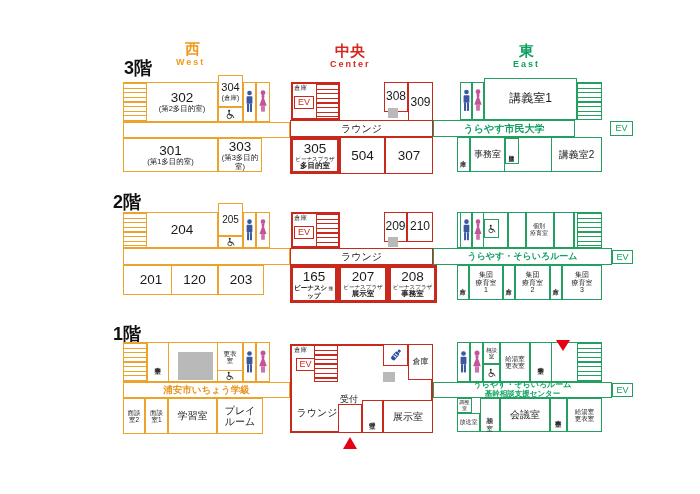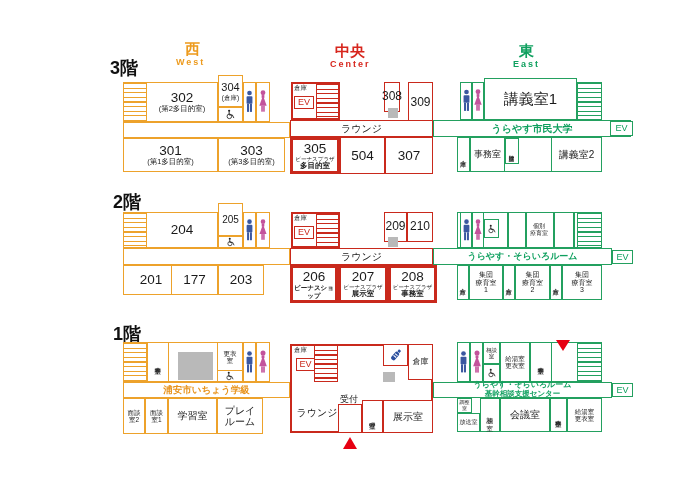--- a/index.html
+++ b/index.html
@@ -40,21 +40,21 @@
           border-right:7px solid transparent;border-bottom:12px solid #E60012;}
   .tri-down{position:absolute;width:0;height:0;border-left:7px solid transparent;
           border-right:7px solid transparent;border-top:11px solid #E60012;}
   svg{display:block;}
 </style>
 </head>
 <body>
 
 <div id="canvas">
 
-  <div class="abs floorlbl" style="left:110px;top:56px">3階</div>
+  <div class="abs floorlbl" style="left:124px;top:56px">3階</div>
   <div class="abs floorlbl" style="left:113px;top:190px">2階</div>
   <div class="abs floorlbl" style="left:113px;top:322px">1階</div>
 
   <div class="abs hjp cw" style="left:185px;top:40px">西</div>
   <div class="abs hen cw" style="left:176px;top:57px">West</div>
   <div class="abs hjp cc" style="left:335px;top:42px">中央</div>
   <div class="abs hen cc" style="left:330px;top:59px">Center</div>
   <div class="abs hjp ce" style="left:519px;top:42px">東</div>
   <div class="abs hen ce" style="left:513px;top:59px">East</div>
 
@@ -96,30 +96,30 @@
           <rect x="6.2" y="34" width="3.4" height="13"></rect>
           <rect x="10.4" y="34" width="3.4" height="13"></rect>
         </svg>
       </span>
   </div>
   <div class="abs bw" style="left:123px;top:122px;width:167px;height:16px;background:#fff"></div>
   <div class="room bw" style="left:123px;top:138px;width:95px;height:34px">
     <div class="no">301</div>
     <div class="sub">(第1多目的室)</div>
   </div>
-  <div class="room bw" style="left:218px;top:138px;width:67px;height:34px">
+  <div class="room bw" style="left:218px;top:138px;width:44px;height:34px">
     <div class="no">303</div>
     <div class="sub">(第3多目的室)</div>
   </div>
 
   <div class="abs b2c" style="left:291px;top:82px;width:49px;height:38px;background:#fff"></div>
   <div class="abs tiny" style="left:294px;top:84px">倉庫</div>
   <div class="room bc evc" style="left:294px;top:96px;width:20px;height:13px">EV</div>
   <div class="abs bc stairs-c" style="left:316px;top:83px;width:23px;height:36px"></div>
-  <div class="room bc no2" style="left:384px;top:82px;width:16px;height:30px">308</div>
+  <div class="room bc no2" style="left:384px;top:82px;width:24px;height:30px">308</div>
   <div class="room bc no2" style="left:408px;top:82px;width:25px;height:42px">309</div>
   <div class="abs gray" style="left:388px;top:108px;width:10px;height:10px"></div>
   <div class="room bc" style="left:290px;top:120px;width:143px;height:17px">
     <div style="font-size:10px">ラウンジ</div>
   </div>
   <div class="room b3c" style="left:290px;top:137px;width:50px;height:37px">
     <div class="no">305</div>
     <div style="font-size:5.5px">ビーナスプラザ</div>
     <div class="sub b">多目的室</div>
   </div>
@@ -141,24 +141,24 @@
         <svg width="10" height="24" viewBox="0 0 20 52" fill="#C3539B">
           <circle cx="10" cy="6" r="5.2"></circle>
           <rect x="7" y="11" width="6" height="6"></rect>
           <polygon points="10,12 18,34 2,34"></polygon>
           <rect x="6.2" y="34" width="3.4" height="13"></rect>
           <rect x="10.4" y="34" width="3.4" height="13"></rect>
         </svg>
       </span>
   </div>
   <div class="room be" style="left:484px;top:78px;width:93px;height:42px">
-    <div style="font-size:15px">講義室1</div>
+    <div style="font-size:12px">講義室1</div>
   </div>
   <div class="abs be stairs-e" style="left:577px;top:82px;width:25px;height:38px"></div>
-  <div class="room be" style="left:433px;top:120px;width:198px;height:17px">
+  <div class="room be" style="left:433px;top:120px;width:142px;height:17px">
     <div class="corre" style="font-size:10px">うらやす市民大学</div>
   </div>
   <div class="room be eve" style="left:610px;top:121px;width:23px;height:15px">EV</div>
   <div class="abs be" style="left:457px;top:137px;width:145px;height:35px;background:#fff"></div>
   <div class="room be" style="left:457px;top:137px;width:13px;height:35px">
     <div class="vert tiny">倉庫</div>
   </div>
   <div class="room be" style="left:470px;top:137px;width:35px;height:35px">
     <div style="font-size:9px">事務室</div>
   </div>
@@ -200,35 +200,35 @@
           <circle cx="10" cy="6" r="5.2"></circle>
           <rect x="7" y="11" width="6" height="6"></rect>
           <polygon points="10,12 18,34 2,34"></polygon>
           <rect x="6.2" y="34" width="3.4" height="13"></rect>
           <rect x="10.4" y="34" width="3.4" height="13"></rect>
         </svg>
       </span>
   </div>
   <div class="abs bw" style="left:123px;top:248px;width:167px;height:17px;background:#fff"></div>
   <div class="room bw no" style="left:123px;top:265px;width:56px;height:30px">201</div>
-  <div class="room bw no" style="left:171px;top:265px;width:47px;height:30px">177</div>
+  <div class="room bw no" style="left:171px;top:265px;width:47px;height:30px">120</div>
   <div class="room bw no" style="left:218px;top:265px;width:46px;height:30px">203</div>
 
   <div class="abs b2c" style="left:291px;top:212px;width:49px;height:36px;background:#fff"></div>
   <div class="abs tiny" style="left:294px;top:214px">倉庫</div>
   <div class="room bc evc" style="left:294px;top:226px;width:20px;height:13px">EV</div>
   <div class="abs bc stairs-c" style="left:316px;top:213px;width:23px;height:34px"></div>
   <div class="room bc no2" style="left:384px;top:212px;width:23px;height:30px">209</div>
   <div class="room bc no2" style="left:407px;top:212px;width:26px;height:30px">210</div>
   <div class="abs gray" style="left:388px;top:237px;width:10px;height:10px"></div>
   <div class="room bc" style="left:290px;top:248px;width:143px;height:17px">
     <div style="font-size:10px">ラウンジ</div>
   </div>
   <div class="room b3c" style="left:290px;top:265px;width:48px;height:38px">
-    <div class="no">206</div>
+    <div class="no">165</div>
     <div class="sub b" style="font-size:6.5px">ビーナスショップ</div>
   </div>
   <div class="room b3c" style="left:338px;top:265px;width:50px;height:38px">
     <div class="no">207</div>
     <div style="font-size:5.5px">ビーナスプラザ</div>
     <div class="sub b">展示室</div>
   </div>
   <div class="room b3c" style="left:388px;top:265px;width:49px;height:38px">
     <div class="no">208</div>
     <div style="font-size:5.5px">ビーナスプラザ</div>

